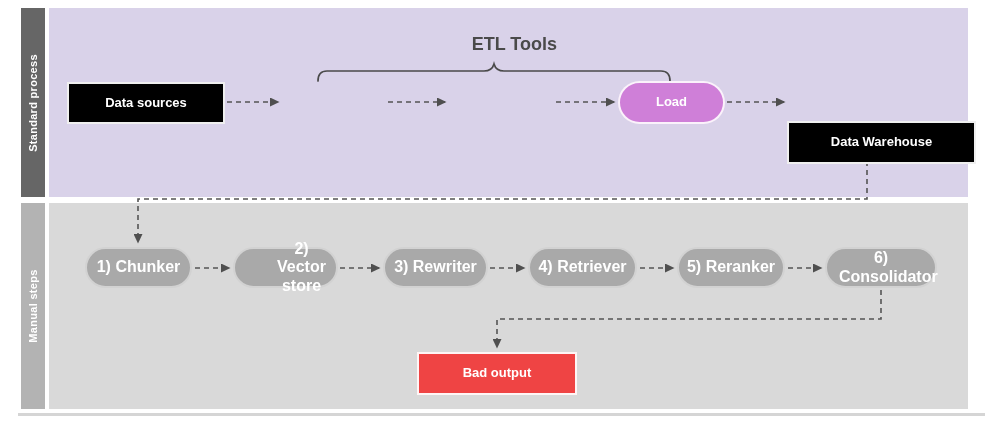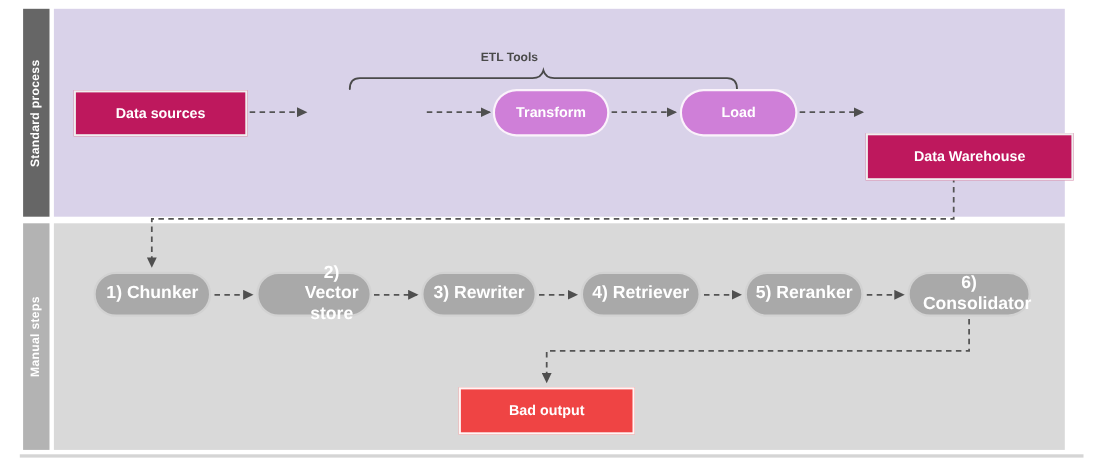--- a/index.html
+++ b/index.html
@@ -18,21 +18,21 @@
   .body-standard{left:49px;top:8px;width:919px;height:189px;background:#d9d2e9;}
   .body-manual{left:49px;top:203px;width:919px;height:206px;background:#d9d9d9;}
   .page-divider{position:absolute;left:18px;top:413px;width:967px;height:3px;background:#d5d5d5;}
   svg.overlay{position:absolute;left:0;top:0;width:1003px;height:430px;pointer-events:none;}
 
   .node{
     position:absolute;display:flex;align-items:center;justify-content:center;
     color:#ffffff;font-weight:bold;text-align:center;box-sizing:border-box;
     line-height:1.15;
   }
-  .rect-gray{background:#be185d;border:2px solid #efefef;font-size:13px;}
+  .rect-gray{background:#000000;border:2px solid #efefef;font-size:13px;}
   .pill-pink{background:#cf7fd8;border:2px solid rgba(255,255,255,.9);border-radius:22px;font-size:13px;}
   .pill-gray{background:#a9a9a9;border:2px solid #d2d2d2;border-radius:21px;font-size:16px;}
   .rect-yellow{background:#ef4444;border:2px solid rgba(255,255,255,.95);font-size:13px;}
 
   #n-data-sources{left:67px;top:82px;width:158px;height:42px;}
   #n-extract{left:280px;top:81px;width:106px;height:43px;}
   #n-transform{left:448px;top:81px;width:106px;height:43px;}
   #n-load{left:618px;top:81px;width:107px;height:43px;}
   #n-data-warehouse{left:787px;top:81px;width:189px;height:43px;margin-top:40px;}
 
@@ -41,22 +41,22 @@
   #n-rewriter{left:383px;top:247px;width:105px;height:41px;}
   #n-retriever{left:528px;top:247px;width:109px;height:41px;}
   #n-reranker{left:677px;top:247px;width:108px;height:41px;}
   #n-consolidator{left:825px;top:247px;width:112px;height:41px;}
   #n-bad-output{left:417px;top:352px;width:160px;height:43px;}
 
   #n-vector-store .node-label{display:inline-block;width:62px;margin-left:32px;}
   #n-consolidator .node-label{display:inline-block;width:84px;}
 
   .etl-label{
-    position:absolute;left:437px;top:46px;width:120px;text-align:left;
-    color:#4a4a4a;font-size:11px;font-weight:bold;
+    position:absolute;left:437px;top:34px;width:120px;text-align:right;
+    color:#4a4a4a;font-size:18px;font-weight:bold;
   }
 </style>
 </head>
 <body>
 
 <div id="canvas">
 
   <div class="lane-body body-standard"></div>
   <div class="lane-body body-manual"></div>
 
@@ -87,23 +87,20 @@
       <path d="M881,290 L881,319 L497,319 L497,347" marker-end="url(#ah)"></path>
     </g>
     <path d="M318,81 Q318,71 327,71 L484,71 Q492,71 494,64 Q496,71 504,71 L661,71 Q670,71 670,81" stroke="#4a4a4a" stroke-width="1.7" fill="none" stroke-linecap="round"></path>
   </svg>
 
   <div class="etl-label">ETL Tools</div>
 
   <div class="node rect-gray" id="n-data-sources">
     <span class="node-label">Data sources</span>
   </div>
-  <div class="node pill-pink" id="n-transform">
-    <span class="node-label">Transform</span>
-  </div>
   <div class="node pill-pink" id="n-load">
     <span class="node-label">Load</span>
   </div>
   <div class="node rect-gray" id="n-data-warehouse">
     <span class="node-label">Data Warehouse</span>
   </div>
 
   <div class="node pill-gray" id="n-chunker">
     <span class="node-label">1) Chunker</span>
   </div>

